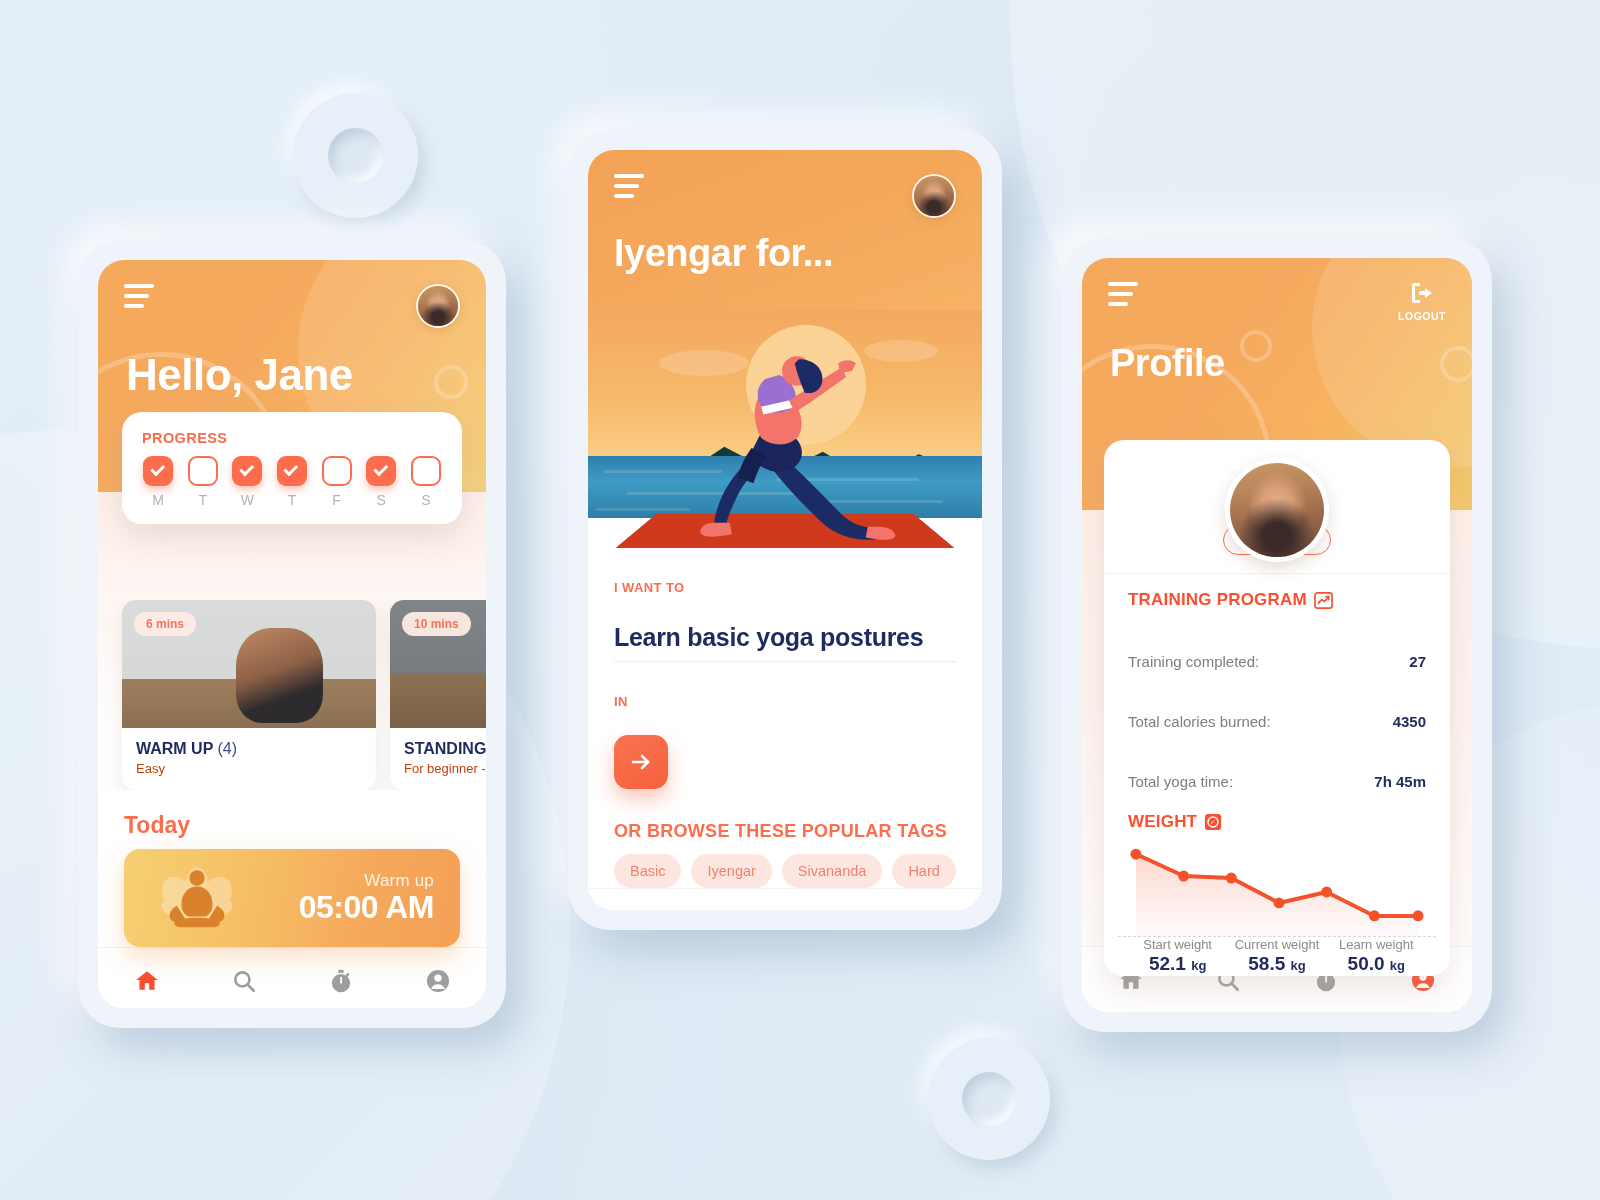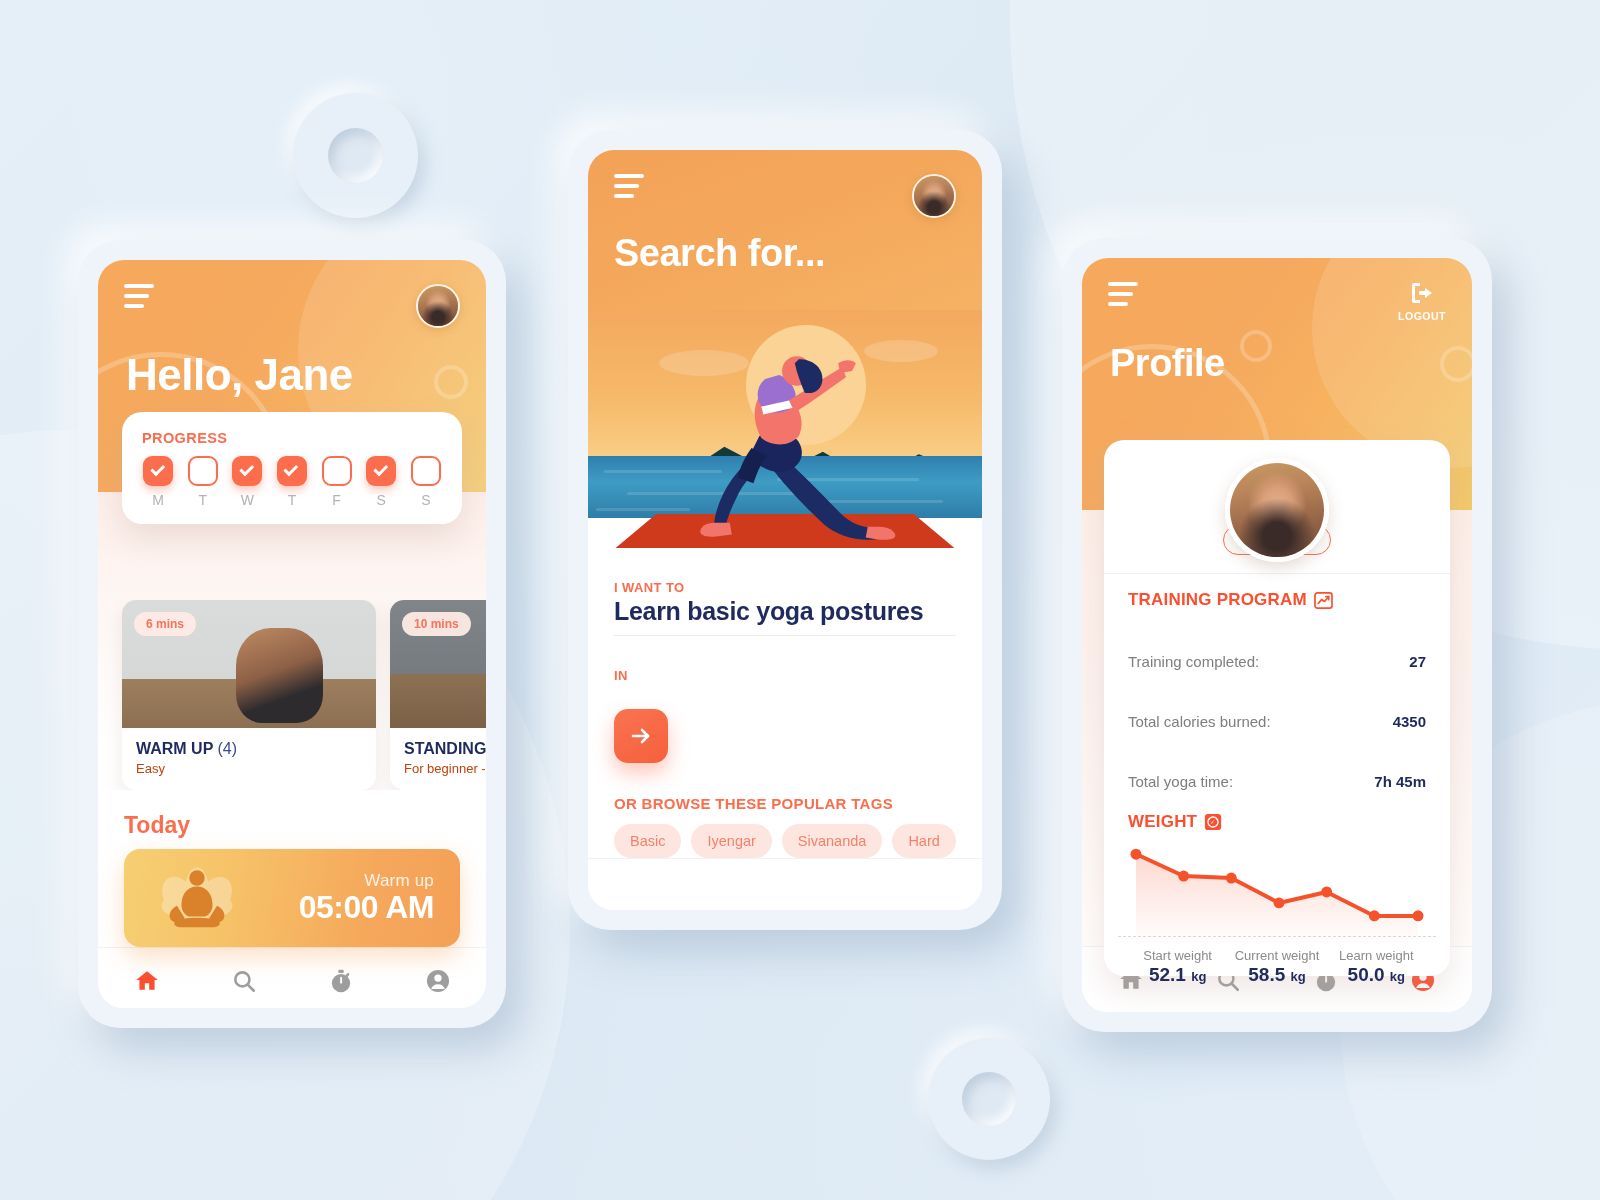--- a/index.html
+++ b/index.html
@@ -225,29 +225,29 @@
              background: #ffffff; }
   .il-mat { position: absolute; left: 7%; right: 7%; bottom: 4%; height: 34px;
             background: #cf3a1d; clip-path: polygon(12% 0, 88% 0, 100% 100%, 0% 100%); }
   .il-figure { position: absolute; left: 0; right: 0; bottom: 0; top: 0; }
 
   .search-body { flex: 1; padding: 22px 26px 0 26px; display: flex; flex-direction: column;
                  background: #fff; }
   .fld { margin-bottom: 6px; }
   .fld-lab { color: #fb6d4c; font-size: 13px; font-weight: 700; letter-spacing: 0.4px; }
   .fld-val { color: #1f2a5e; font-size: 25px; font-weight: 700; letter-spacing: -0.3px;
-             padding: 2px 0 9px 0; border-bottom: 1.5px solid #e9ecf1; }
+             padding: 2px 0 9px 0; border-bottom: 1.5px solid #e9ecf1; margin-top: 26px; }
   .fld.second { margin-top: 26px; }
   .go-btn {
     width: 54px; height: 54px; border-radius: 14px; margin-top: 20px;
     background: linear-gradient(150deg,#fb7350 0%, #f5603c 100%);
     box-shadow: 0 10px 20px rgba(250,108,76,0.38);
     display: flex; align-items: center; justify-content: center; cursor: pointer;
   }
-  .tags-lab { color: #fb6d4c; font-size: 15px; font-weight: 700; letter-spacing: 0.3px;
+  .tags-lab { color: #fb6d4c; font-size: 18px; font-weight: 700; letter-spacing: 0.3px;
               margin-top: 32px; }
   .tags { display: flex; gap: 10px; margin-top: 12px; }
   .tag { background: #fde6e0; color: #f3826c; border-radius: 20px;
          padding: 9px 16px; font-size: 14.5px; cursor: pointer; white-space: nowrap; }
 
   
   #phone-profile .hdr { height: 252px; }
   #phone-profile .hdr-title { font-size: 38px; padding: 20px 0 0 28px; }
   .logout { text-align: center; color: #fff; cursor: pointer; }
   .logout-l { font-size: 10.5px; font-weight: 700; letter-spacing: 0.5px; margin-top: 2px; }
@@ -277,21 +277,21 @@
   .sect-div { border-top: 1.5px solid #eef0f3; margin: 18px -24px 0 -24px; }
   .sect-h { color: #fb4f30; font-size: 17px; font-weight: 700; letter-spacing: 0.2px;
             display: flex; align-items: center; gap: 7px; margin-top: 16px; }
   .stat-row { display: flex; justify-content: space-between; align-items: baseline;
               margin-top: 7px; }
   .stat-k { color: #7e7e7e; font-size: 15px; margin-top: 36px; }
   .stat-v { color: #1f2a5e; font-size: 15px; font-weight: 700; }
   .chart-wrap { position: relative; height: 96px; margin-top: 8px; }
   .chart-wrap svg { width: 100%; height: 100%; display: block; }
   .chart-axis { border-top: 1.5px dashed #d8d8d8; margin: 0 -10px; }
-  .wrow { display: flex; justify-content: space-between; margin-top: 11px; }
+  .wrow { display: flex; justify-content: space-between; }
   .wcell { text-align: center; flex: 1; }
   .wcell-l { color: #8b8b8b; font-size: 13px; }
   .wcell-v { color: #1f2a5e; font-size: 19px; font-weight: 700; margin-top: 1px; }
   .wcell-v .u { font-size: 13px; }
 </style>
 </head>
 <body>
 
 <div class="bg">
   <div class="bg-grad"></div>
@@ -450,21 +450,21 @@
     <div class="hdr-top">
       <div class="burger">
         <span></span>
             <span></span>
             <span></span>
       </div>
       <div class="avatar-ring">
         <div class="avatar-img"></div>
       </div>
     </div>
-    <div class="hdr-title">Search for...</div>
+    <div class="hdr-title">Iyengar for...</div>
   </div>
 
   <div class="illus">
     <div class="il-sun"></div>
     <div class="il-cloud" style="left:18%;top:16%;width:90px;height:26px;"></div>
     <div class="il-cloud" style="left:70%;top:12%;width:74px;height:22px;"></div>
     <svg class="il-mtn" viewBox="0 0 400 110" preserveAspectRatio="none">
       <path d="M0 58 L38 30 L72 46 L108 22 L150 44 L186 26 L224 48 L262 28 L302 44 L340 26 L372 40 L400 30 L400 110 L0 110 Z" fill="#123a3a"></path>
       <path d="M0 70 L44 48 L86 62 L130 44 L176 62 L220 46 L266 62 L312 46 L356 60 L400 48 L400 110 L0 110 Z" fill="#0e2f31"></path>
     </svg>

